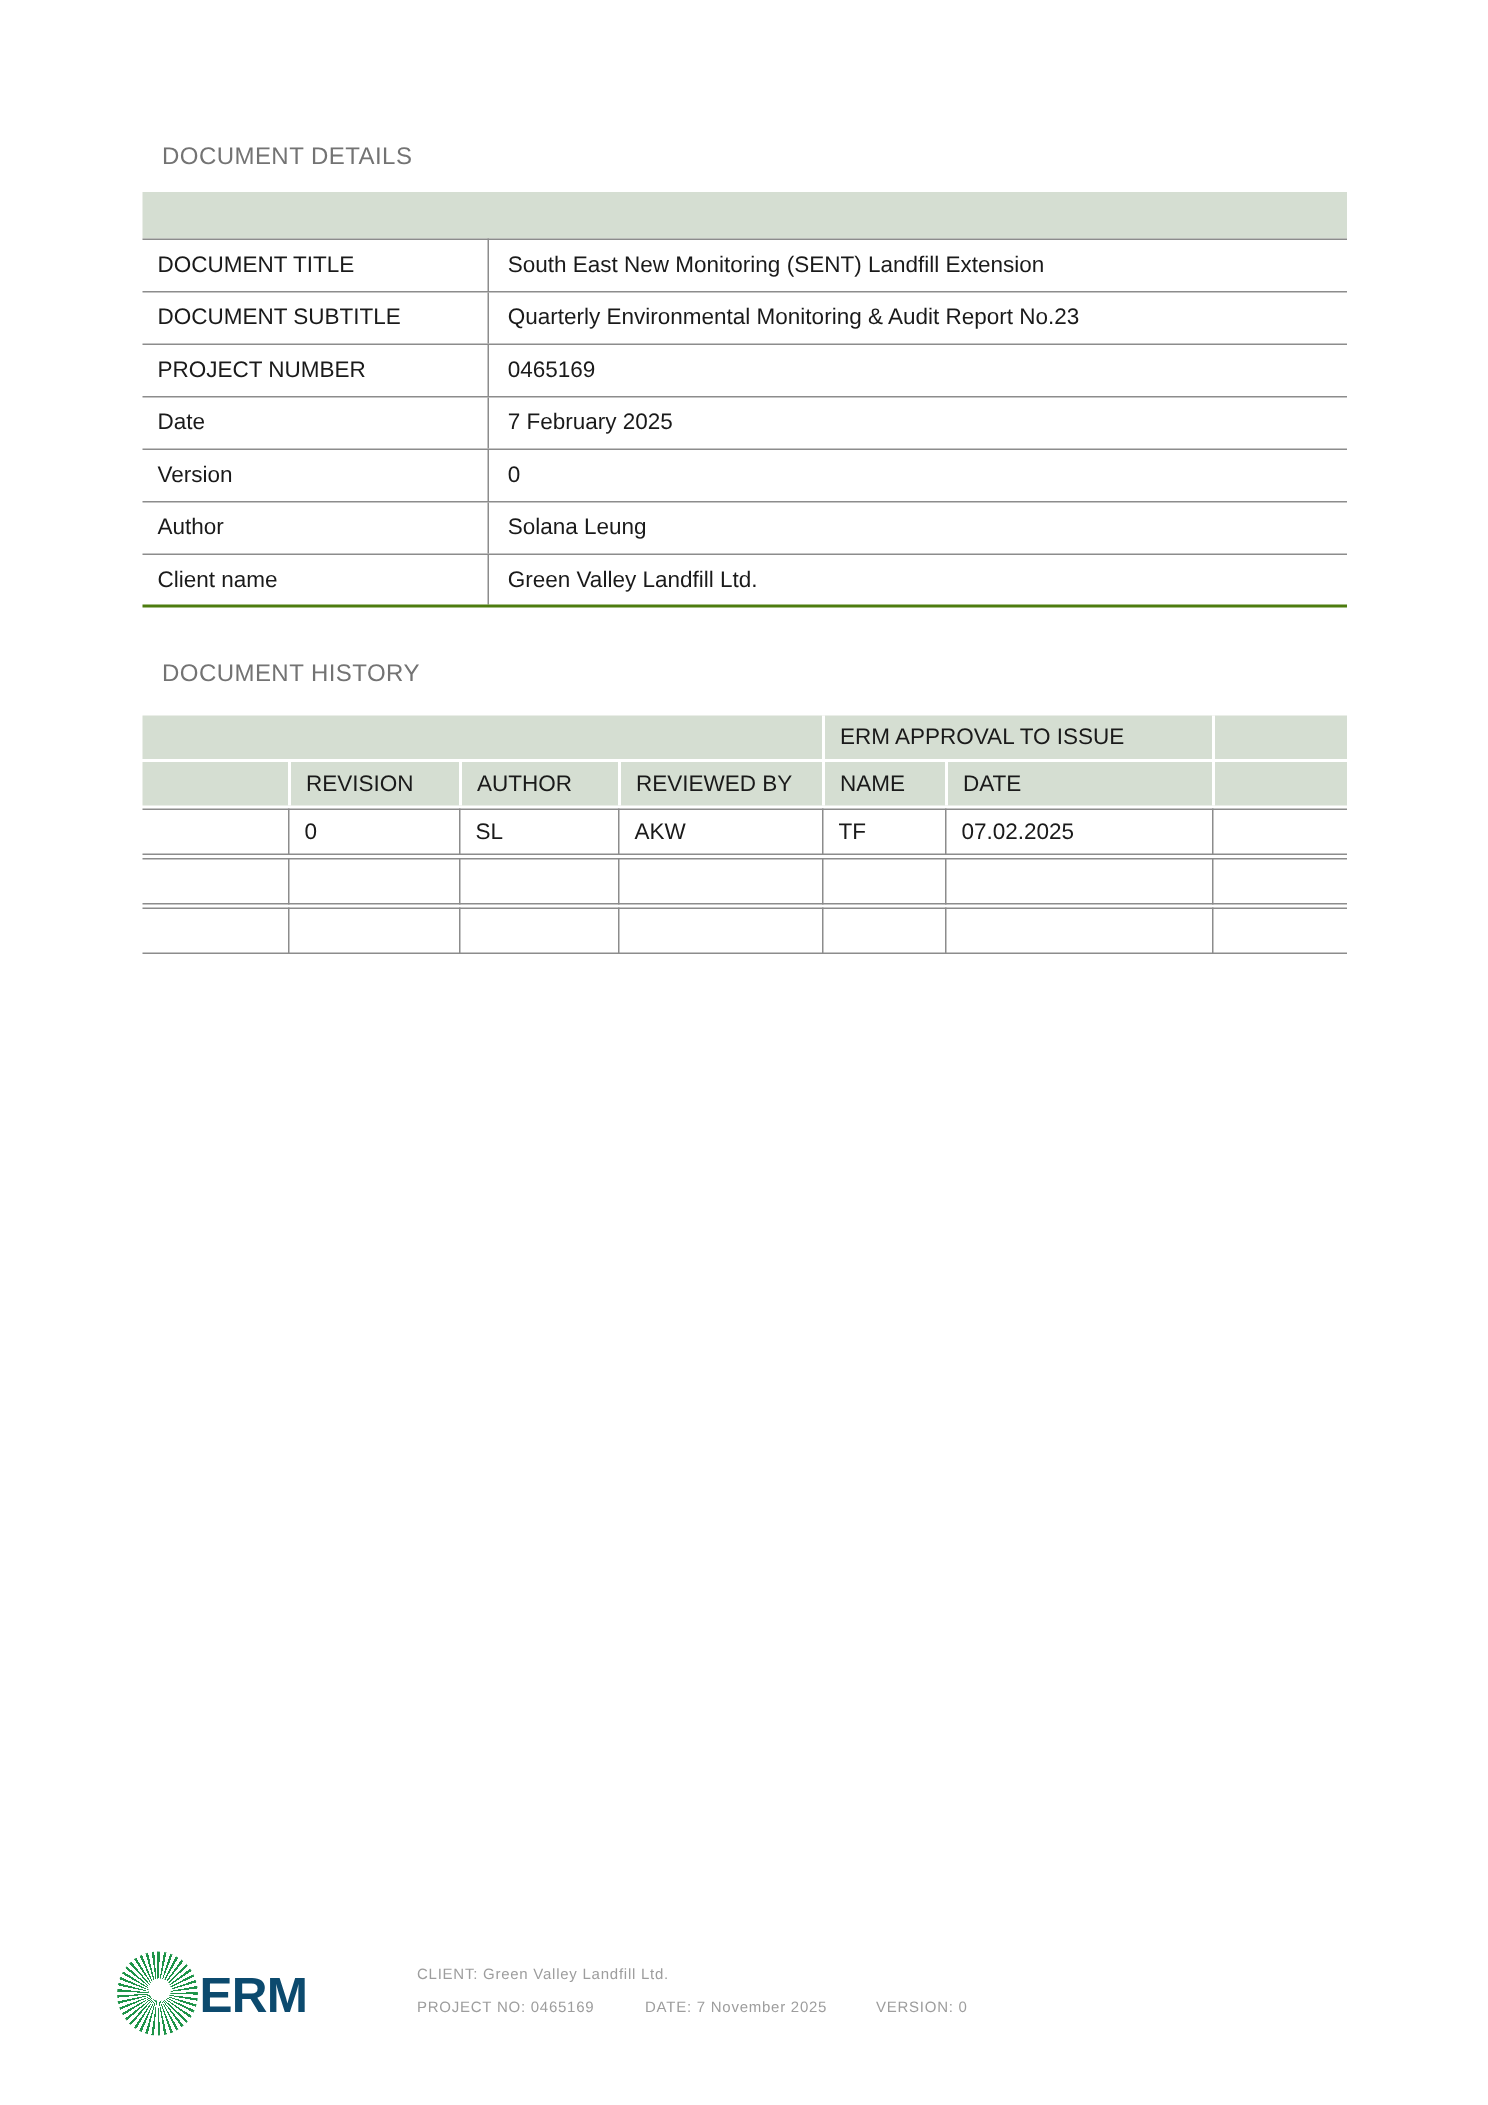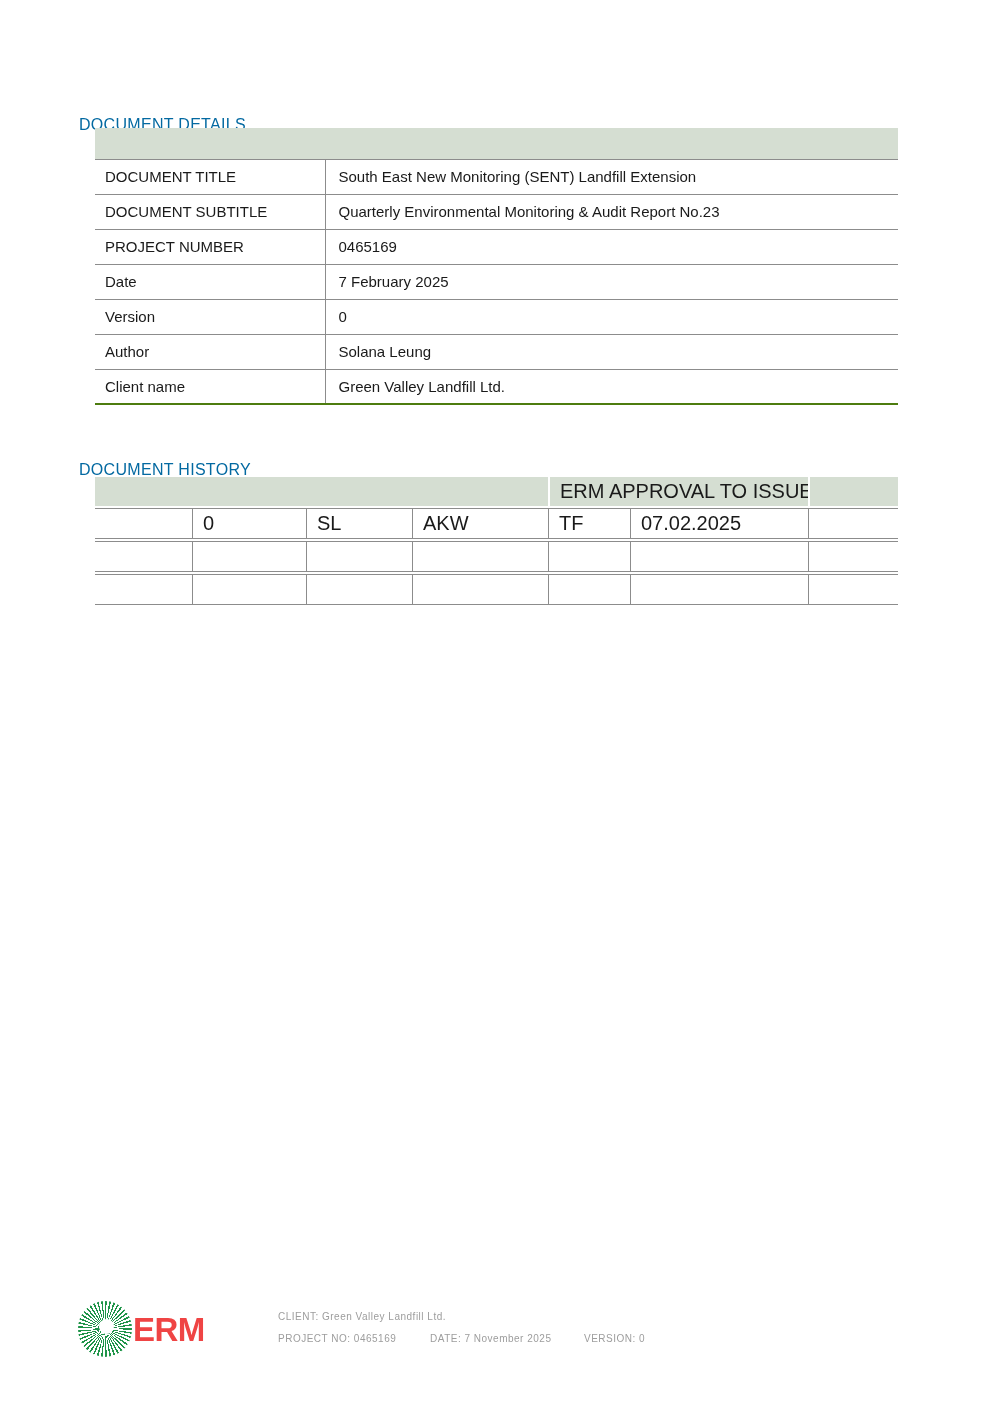--- a/index.html
+++ b/index.html
@@ -8,25 +8,24 @@
     width: 992px; height: 1403px;
     position: relative;
     font-family: "Liberation Sans", "DejaVu Sans", sans-serif;
     color: #1a1a1a;
     overflow: hidden;
   }
   .page { position: absolute; inset: 0; background: #ffffff; }
 
   
   .section-heading {
-    position: absolute; left: 79px;
-    color: #0369a1;
+    position: absolute; left: 108px;
+    color: #737373;
     font-size: 16px; font-weight: 500;
     letter-spacing: 0.3px;
-    margin-top: 20px;
   }
   #details-heading { top: 96px; }
   #history-heading { top: 441px; }
 
   
   .details-table {
     position: absolute; left: 95px; top: 128px;
     width: 803px;
     border-collapse: collapse; table-layout: fixed;
   }
@@ -51,21 +50,21 @@
   .details-table tr.data-row:last-child td { border-bottom: 2px solid #4d7c0f; }
 
   
   .history-table {
     position: absolute; left: 95px; top: 475px;
     width: 803px;
     border-collapse: separate; border-spacing: 0 2px;
     table-layout: fixed;
   }
   .history-table td {
-    font-size: 20px;
+    font-size: 15px;
     vertical-align: middle;
     padding-left: 10px;
     white-space: nowrap; overflow: hidden;
   }
   .history-table tr.head-row td {
     background: #d5ded2;
     height: 29px;
   }
   .history-table tr.head-row td.wdiv { border-left: 2px solid #ffffff; }
   .history-table tr.body-row td {
@@ -86,21 +85,21 @@
     flex: 0 0 auto;
   }
   .burst::after {
     content: "";
     position: absolute; left: 21px; top: 18px;
     width: 15px; height: 15px;
     background: #ffffff; border-radius: 50%;
   }
   .erm-wordmark {
     font-size: 33px; font-weight: 700;
-    color: #ef4444; letter-spacing: -0.5px;
+    color: #0c4a6e; letter-spacing: -0.5px;
     margin-left: 1px;
     line-height: 1;
   }
   .footer-meta {
     position: absolute; left: 152px; top: 11px;
     font-size: 10px; color: #9d9d9d; letter-spacing: 0.5px;
   }
   .footer-meta .meta-line { line-height: 1; margin-left: 48px; }
   .footer-meta .line2 { margin-top: 12px; }
   .footer-meta .m-project { display: inline-block; width: 152px; }
@@ -164,20 +163,29 @@
         <col style="width:82px">
         <col style="width:178px">
       <col style="width:90px">
     </colgroup>
     <tbody>
         <tr class="head-row">
       <td colspan="4"></td>
       <td colspan="2" class="wdiv">ERM APPROVAL TO ISSUE</td>
       <td class="wdiv"></td>
     </tr>
+    <tr class="head-row">
+      <td></td>
+      <td class="wdiv">REVISION</td>
+      <td class="wdiv">AUTHOR</td>
+      <td class="wdiv">REVIEWED BY</td>
+      <td class="wdiv">NAME</td>
+      <td class="wdiv">DATE</td>
+      <td class="wdiv"></td>
+    </tr>
     <tr class="body-row">
       <td></td>
       <td>0</td>
       <td>SL</td>
       <td>AKW</td>
       <td>TF</td>
       <td>07.02.2025</td>
       <td></td>
     </tr>
     <tr class="body-row">

